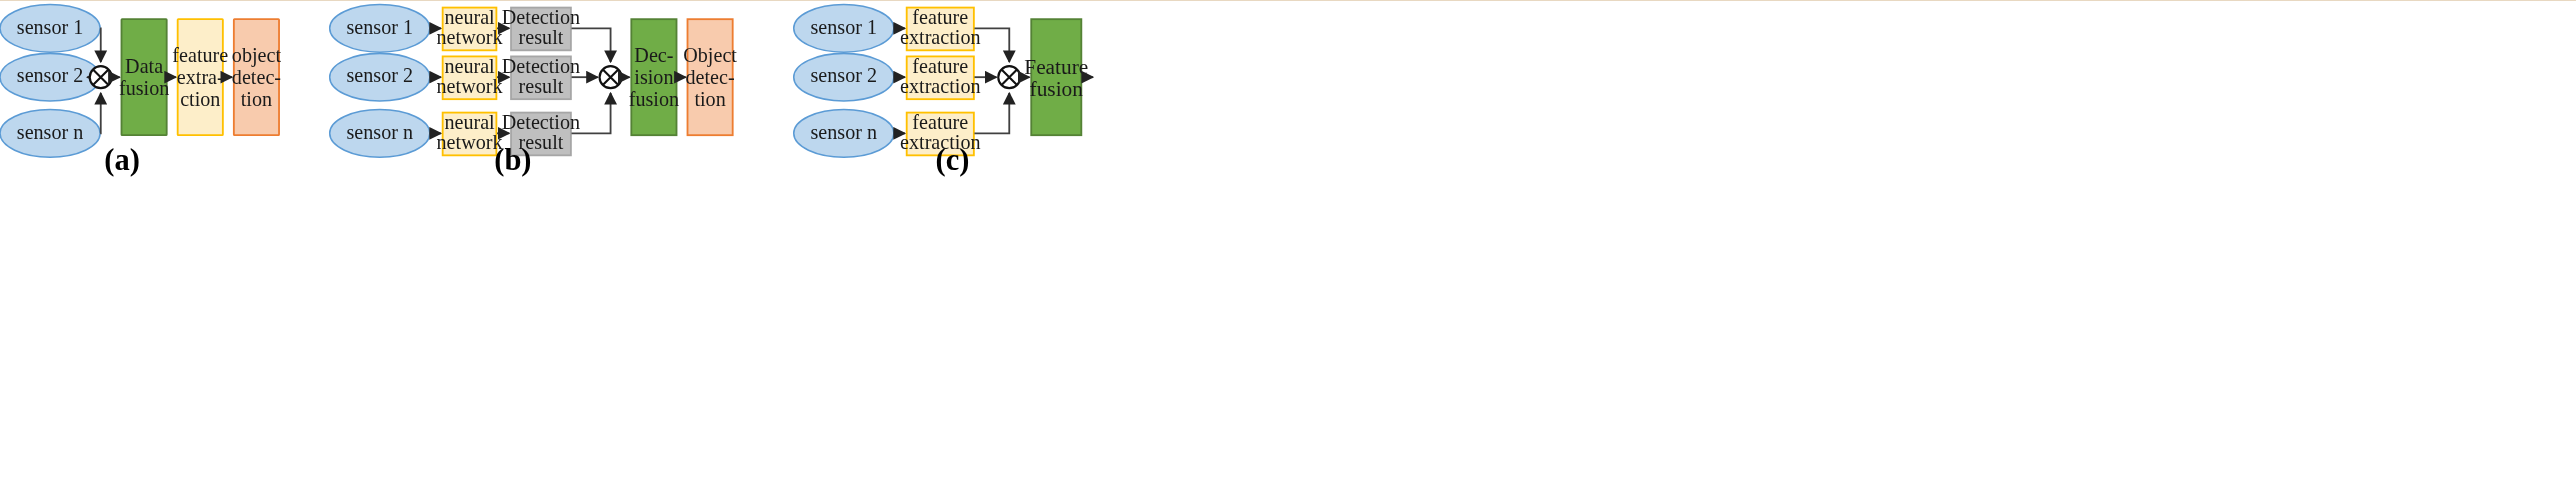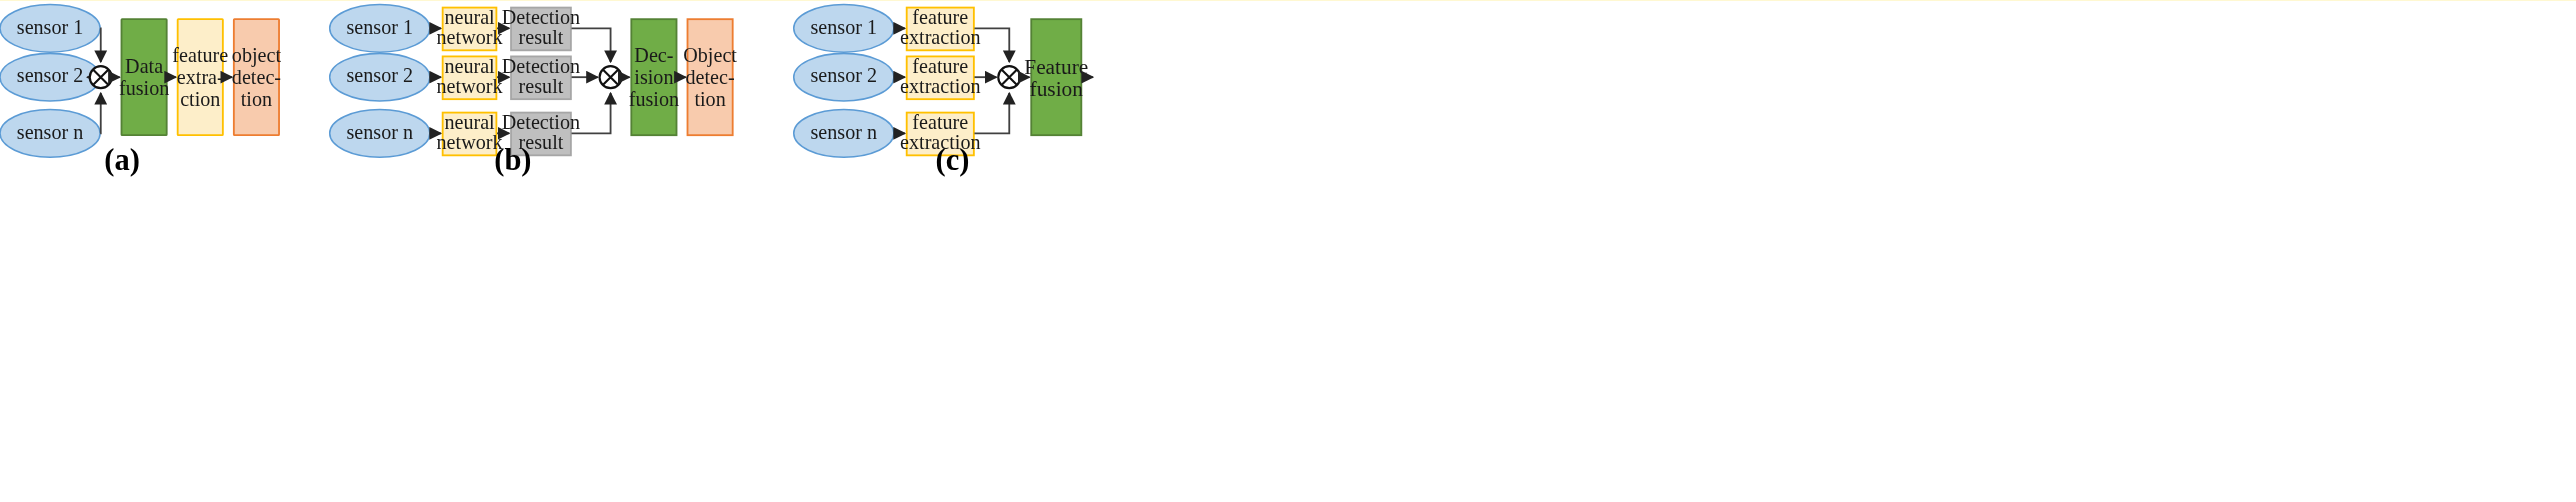--- a/index.html
+++ b/index.html
@@ -10,21 +10,21 @@
   body {
     width: 2576px;
     height: 503px;
     font-family: "Liberation Serif", "DejaVu Serif", serif;
     overflow: hidden;
   }
   #figure-root {
     position: relative;
     width: 2576px;
     height: 503px;
-    background: #fde047;
+    background: #a16207;
   }
   svg.diagram {
     display: block;
     width: 2576px;
     height: 503px;
   }
   .node-label {
     font-family: "Liberation Serif", "DejaVu Serif", serif;
     fill: #1a1a1a;
     text-anchor: middle;

